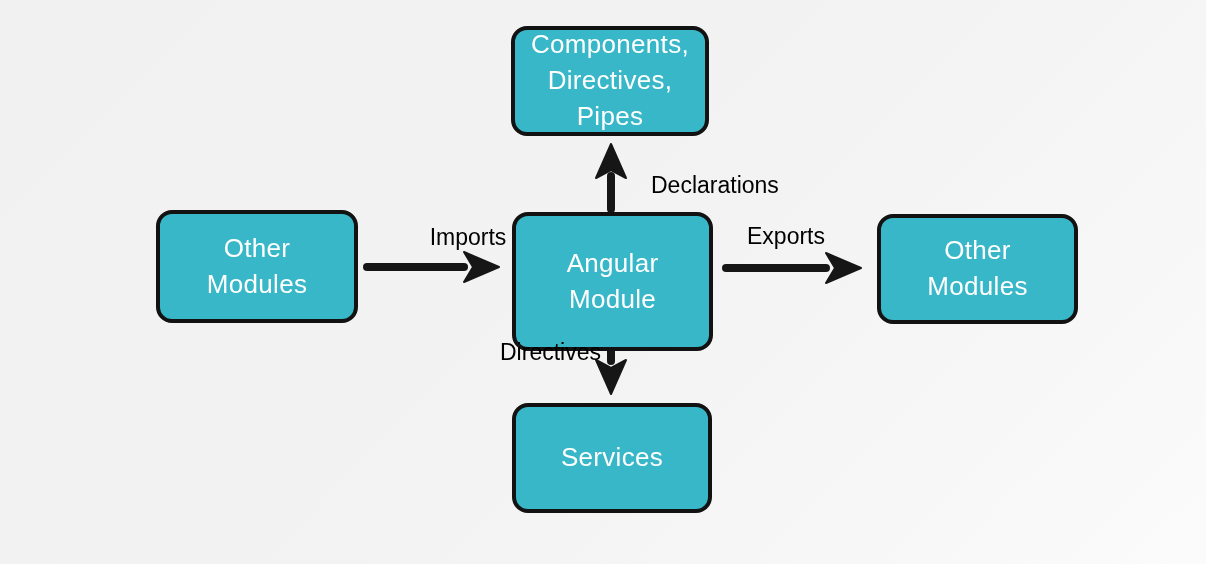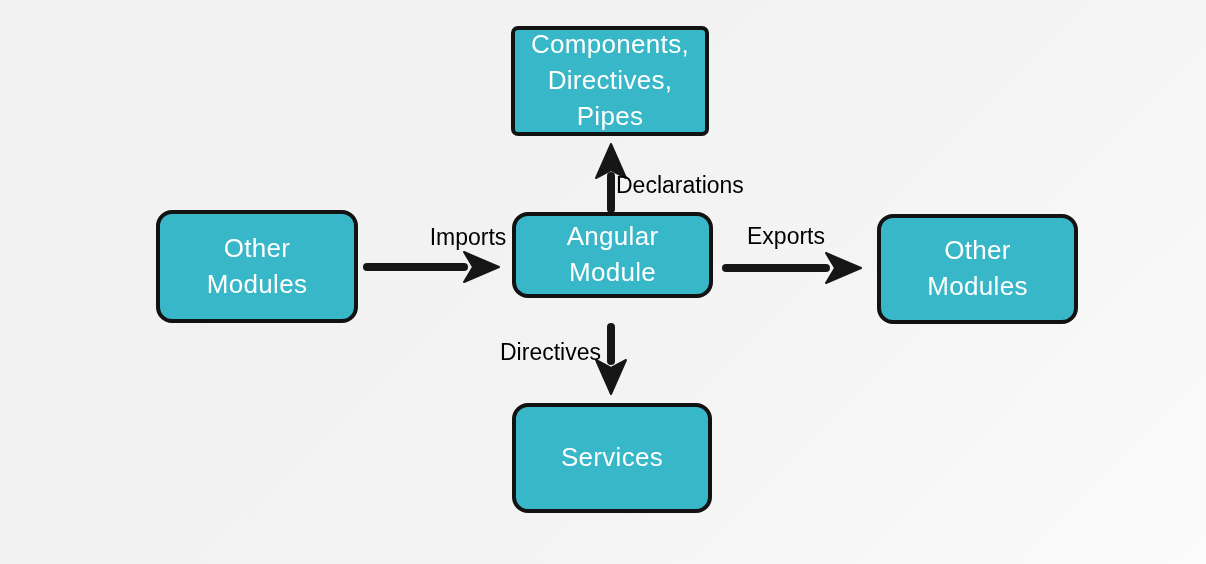--- a/index.html
+++ b/index.html
@@ -30,35 +30,35 @@
     color: var(--node-text);
     display: flex;
     align-items: center;
     justify-content: center;
     text-align: center;
     font-size: 26px;
     line-height: 1.38;
     white-space: pre-line;
     letter-spacing: 0.3px;
   }
-  .node-components { left: 511px; top: 26px;  width: 198px; height: 110px; border-radius: 7px; }
-  .node-angular    { left: 512px; top: 212px; width: 201px; height: 86px; }
+  .node-components { left: 511px; top: 26px;  width: 198px; height: 110px; }
+  .node-angular    { left: 512px; top: 212px; width: 201px; height: 139px; }
   .node-other-left { left: 156px; top: 210px; width: 202px; height: 113px; }
   .node-other-right{ left: 877px; top: 214px; width: 201px; height: 110px; }
   .node-services   { left: 512px; top: 403px; width: 200px; height: 110px; text-align: center; }
 
   .edge-label {
     position: absolute;
     color: var(--label-text);
     font-size: 23px;
     white-space: nowrap;
   }
   .label-imports      { left: 398px; top: 224px; width: 84px;  text-align: center; margin-left: 28px; }
   .label-exports      { left: 741px; top: 223px; width: 84px;  text-align: right; }
-  .label-declarations { left: 616px; top: 172px; }
+  .label-declarations { left: 651px; top: 172px; }
   .label-providers    { left: 500px; top: 339px; }
 
   .arrow-layer {
     position: absolute;
     left: 0; top: 0;
     width: 1206px;
     height: 564px;
     pointer-events: none;
   }
   .arrow-layer .shaft {

